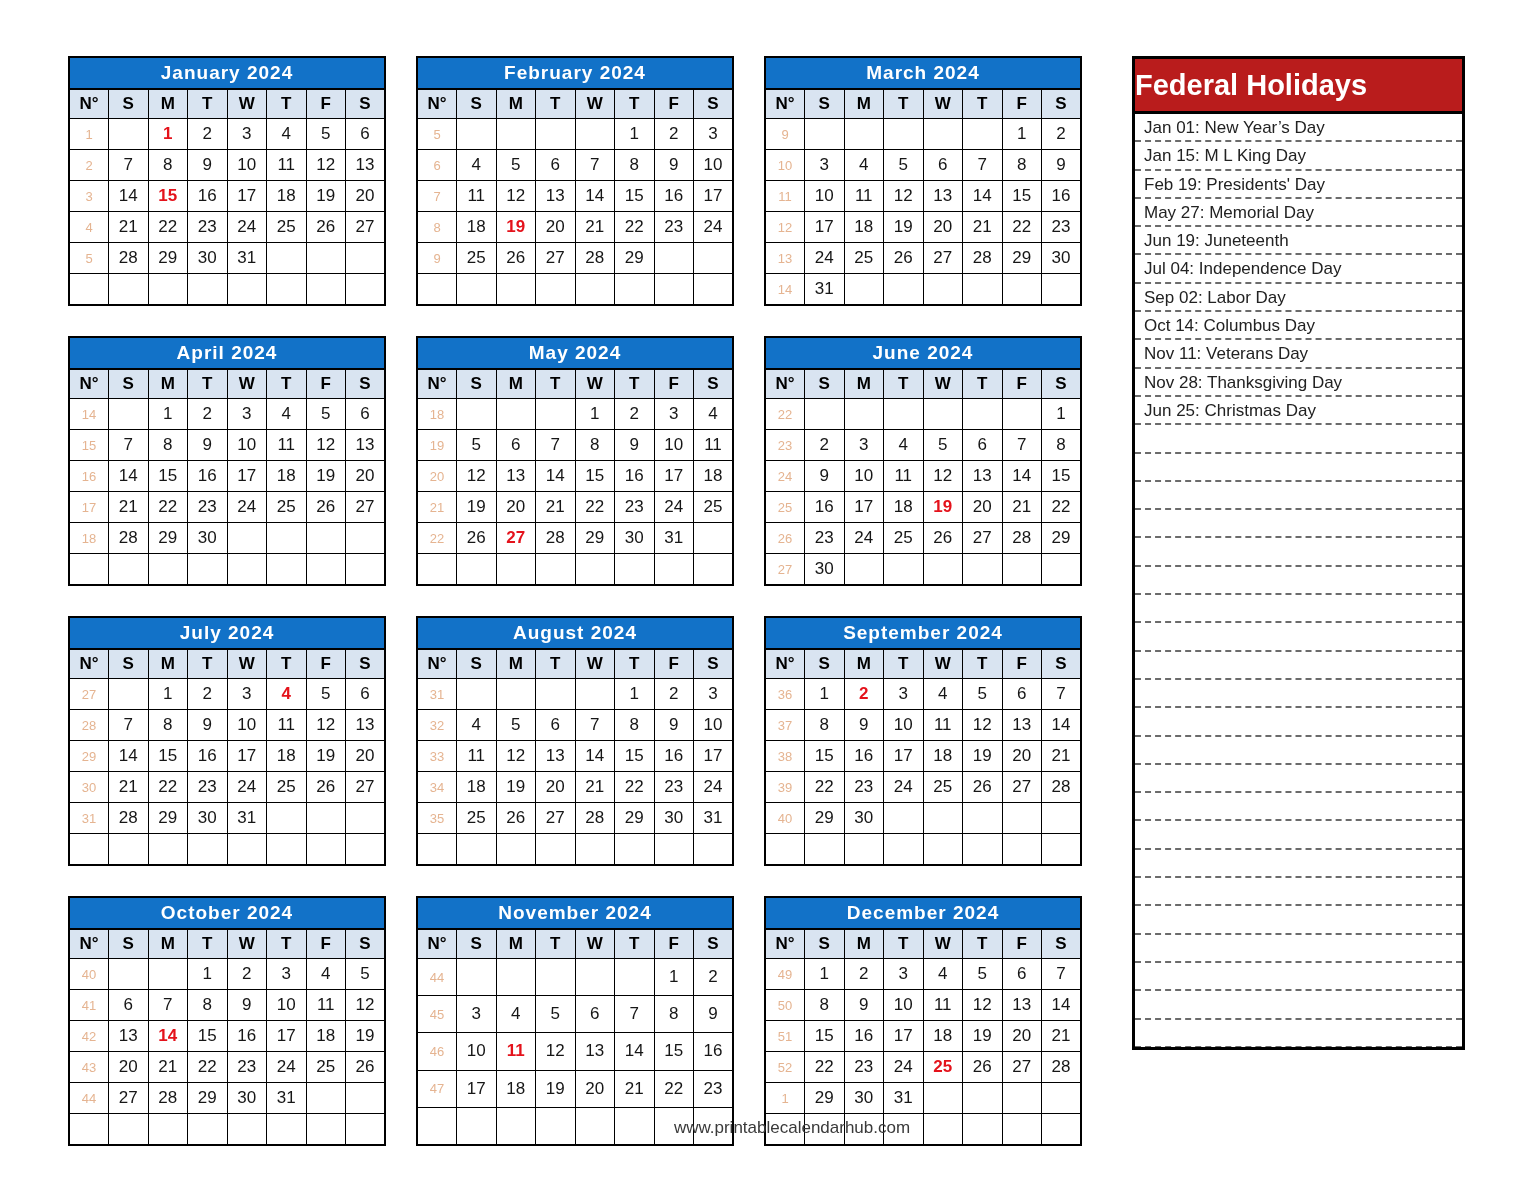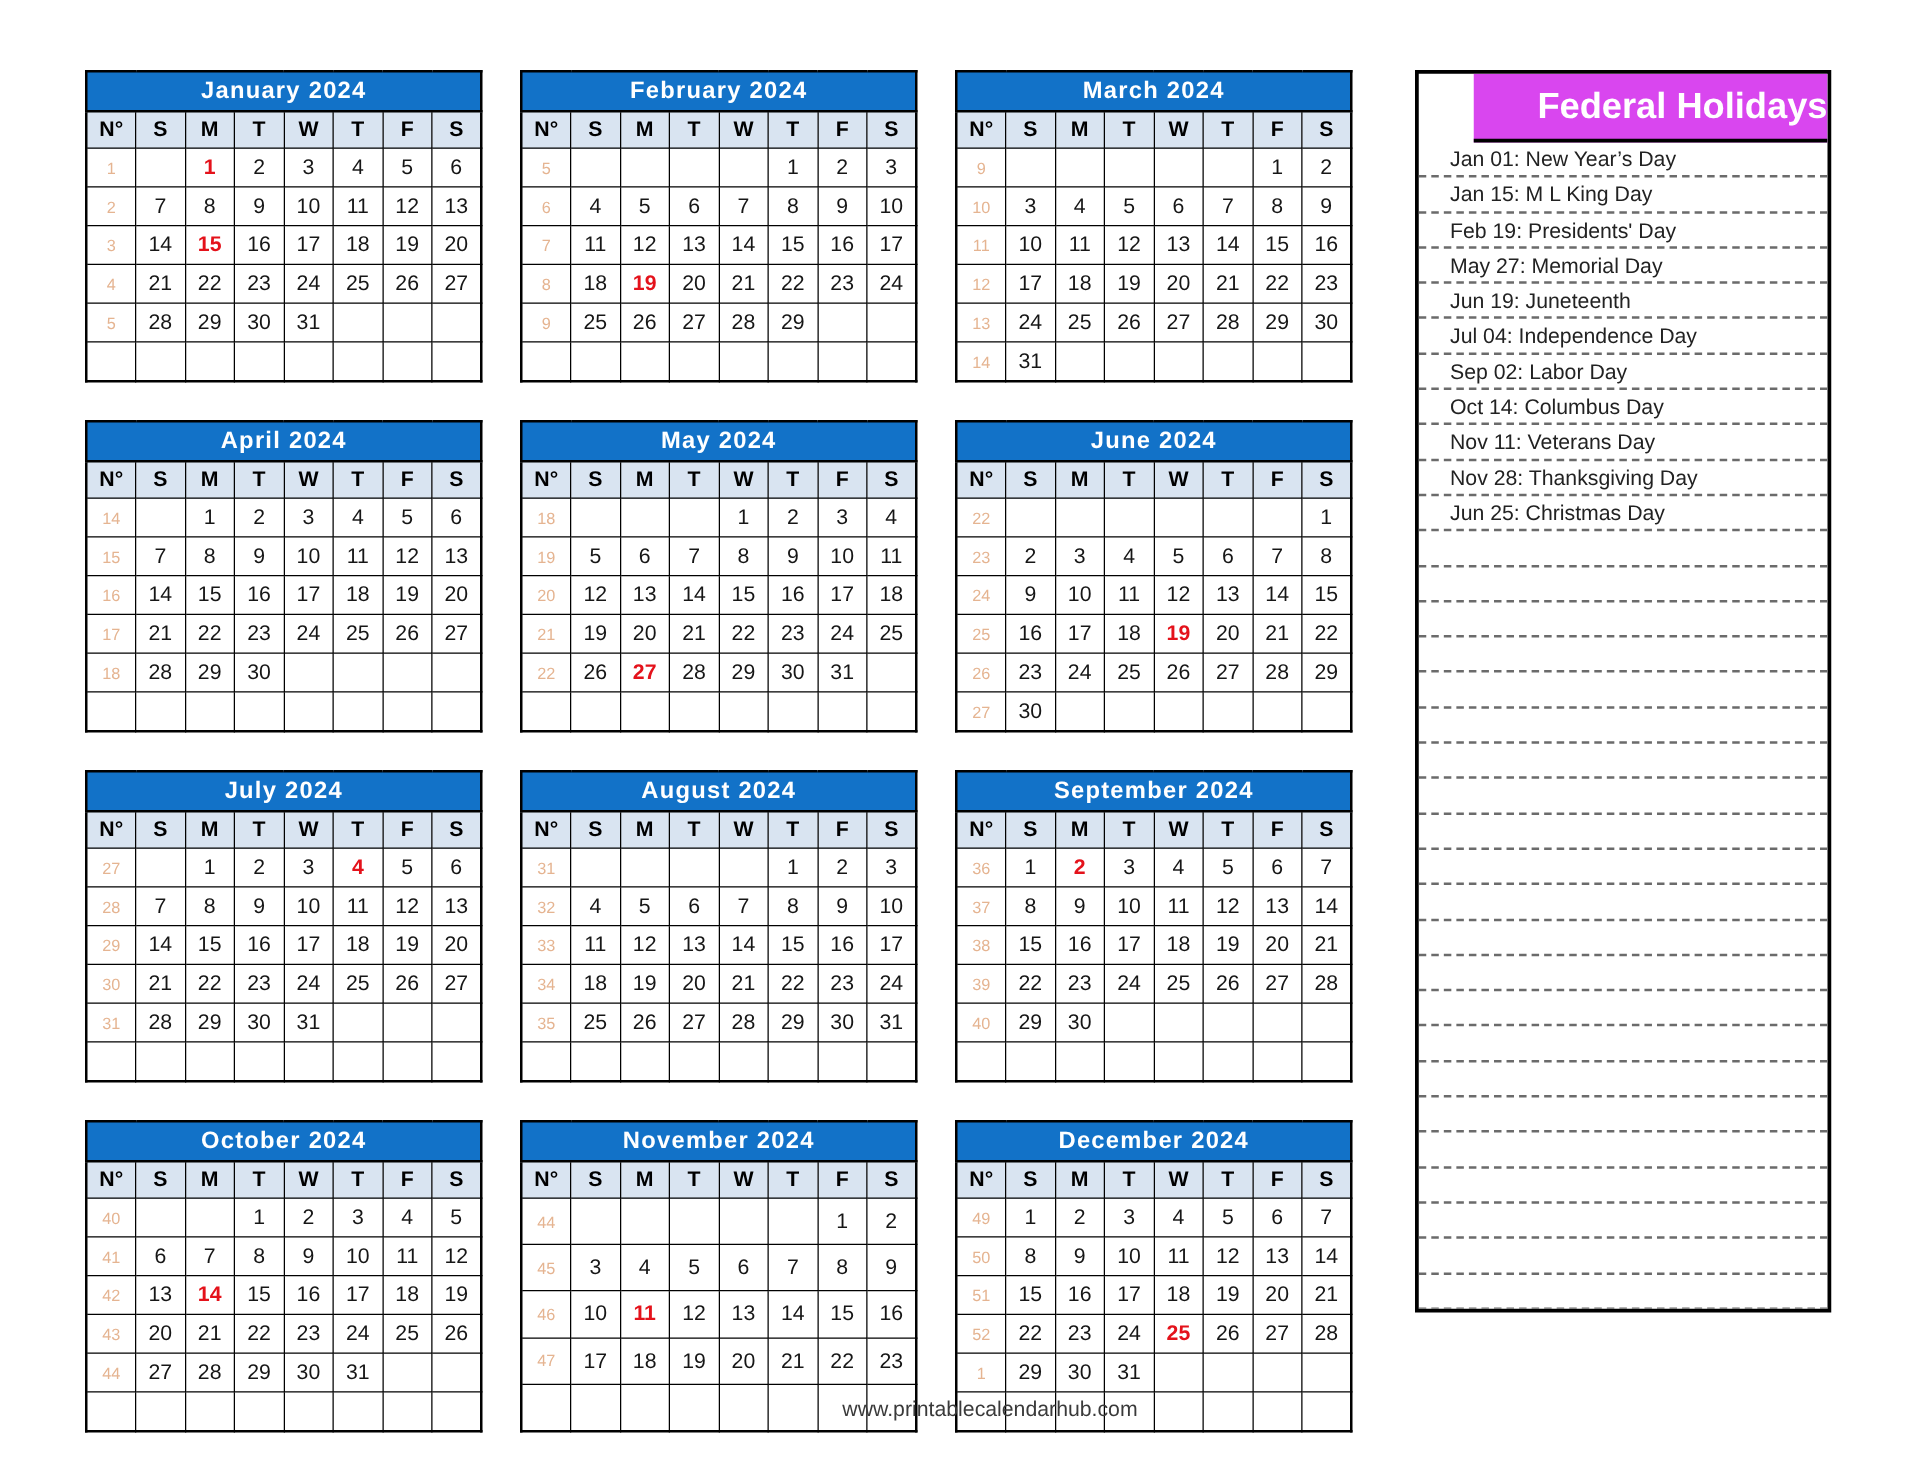--- a/index.html
+++ b/index.html
@@ -58,34 +58,33 @@
   
   .holidays {
     position: absolute; left: 1132px; top: 56px;
     width: 333px; height: 994px;
     border: 3px solid #000;
     box-sizing: border-box;
     background: #fff;
     overflow: hidden;
   }
   .holidays-title {
-    background: #d946ef;
+    background: #b91c1c;
     color: #fff;
     font-weight: bold;
     font-size: 29px;
-    text-align: right;
+    text-align: left;
     height: 52px;
     line-height: 52px;
     border-bottom: 3px solid #000;
-    margin-left: 44px;
   }
   .holiday-row {
     height: 28.3px;
     line-height: 28.3px;
-    padding-left: 25px;
+    padding-left: 9px;
     font-size: 17px;
     color: #222;
     border-bottom: 2px dashed #6b6b6b;
     box-sizing: border-box;
     white-space: nowrap;
     overflow: hidden;
   }
 
   
   .footer {

